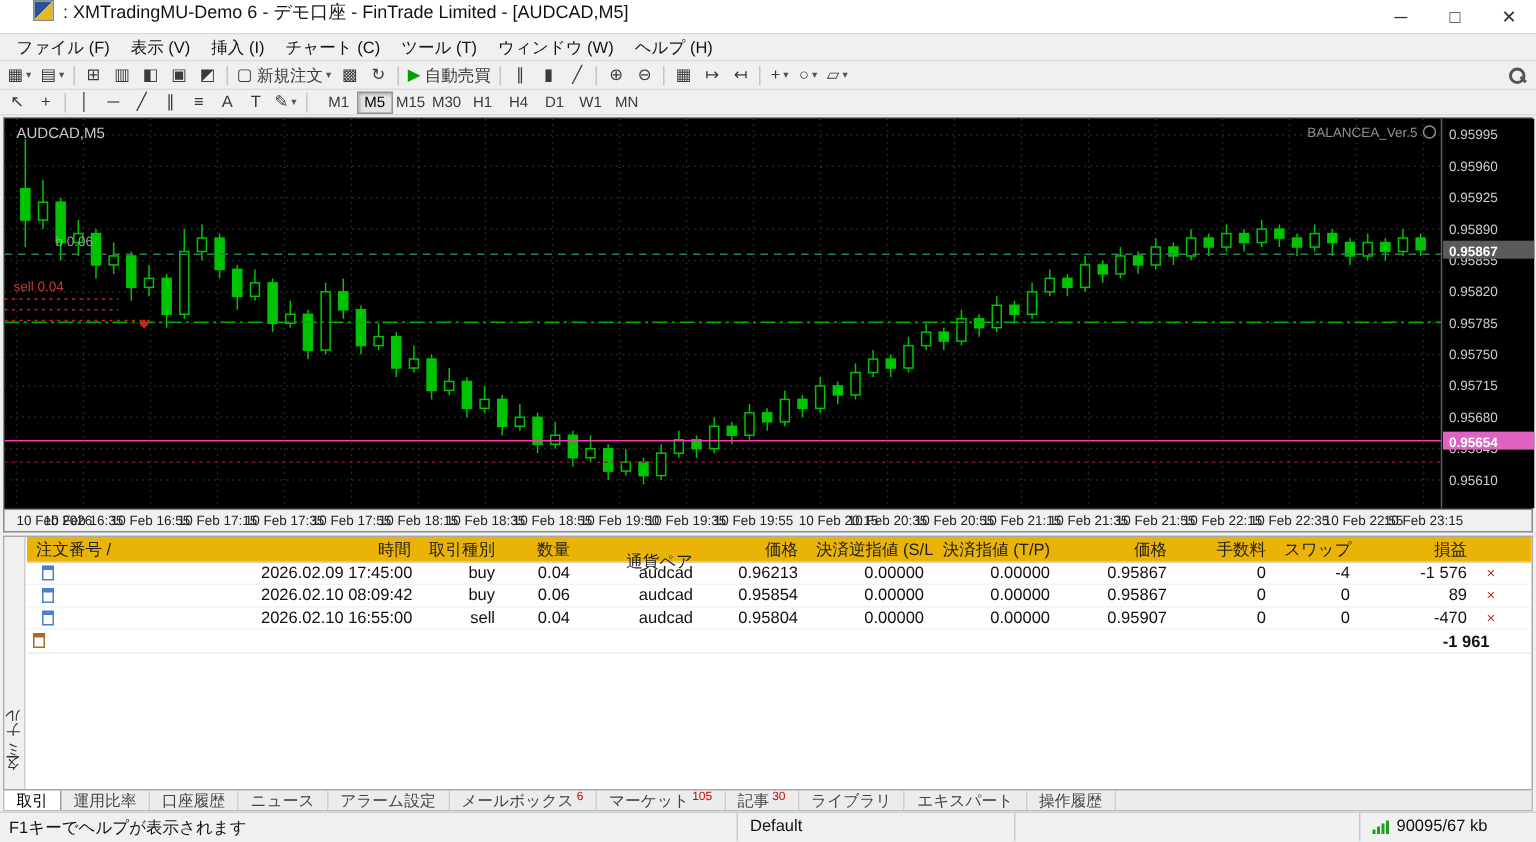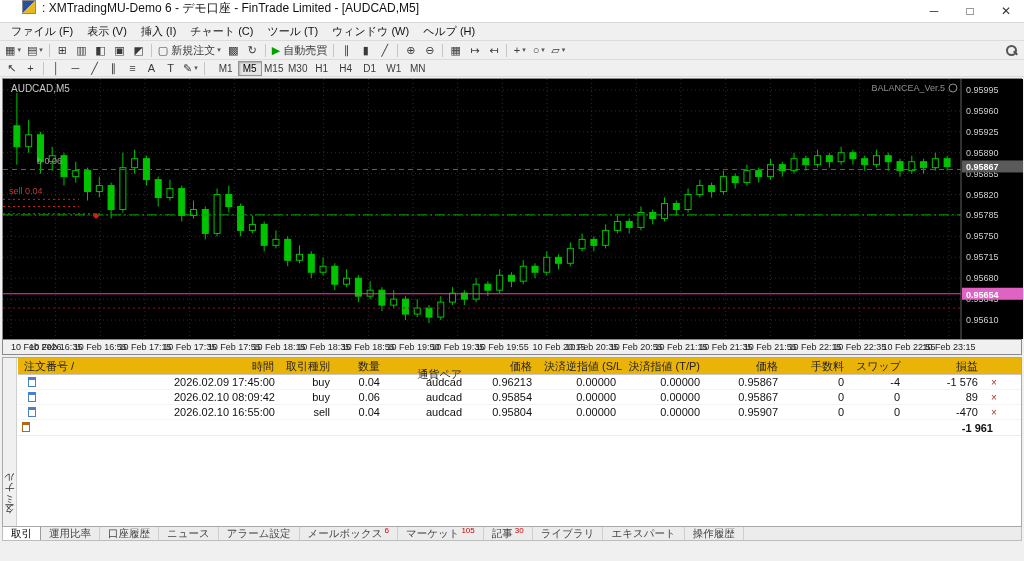--- a/index.html
+++ b/index.html
@@ -591,14 +591,28 @@
         <span>ライブラリ</span>
       </div>
       <div class="tab">
         <span>エキスパート</span>
       </div>
       <div class="tab">
         <span>操作履歴</span>
       </div>
     </div>
 
+  <div class="statusbar">
+    <div class="sb-left">F1キーでヘルプが表示されます</div>
+    <div class="sb-box sb-profile">Default</div>
+    <div class="sb-box sb-empty"></div>
+    <div class="sb-box sb-conn">
+      <span class="bars">
+          <i></i>
+          <i></i>
+          <i></i>
+          <i></i>
+        </span>
+      <span>90095/67 kb</span>
+    </div>
+  </div>
 
 </div>
 
 </body></html>

